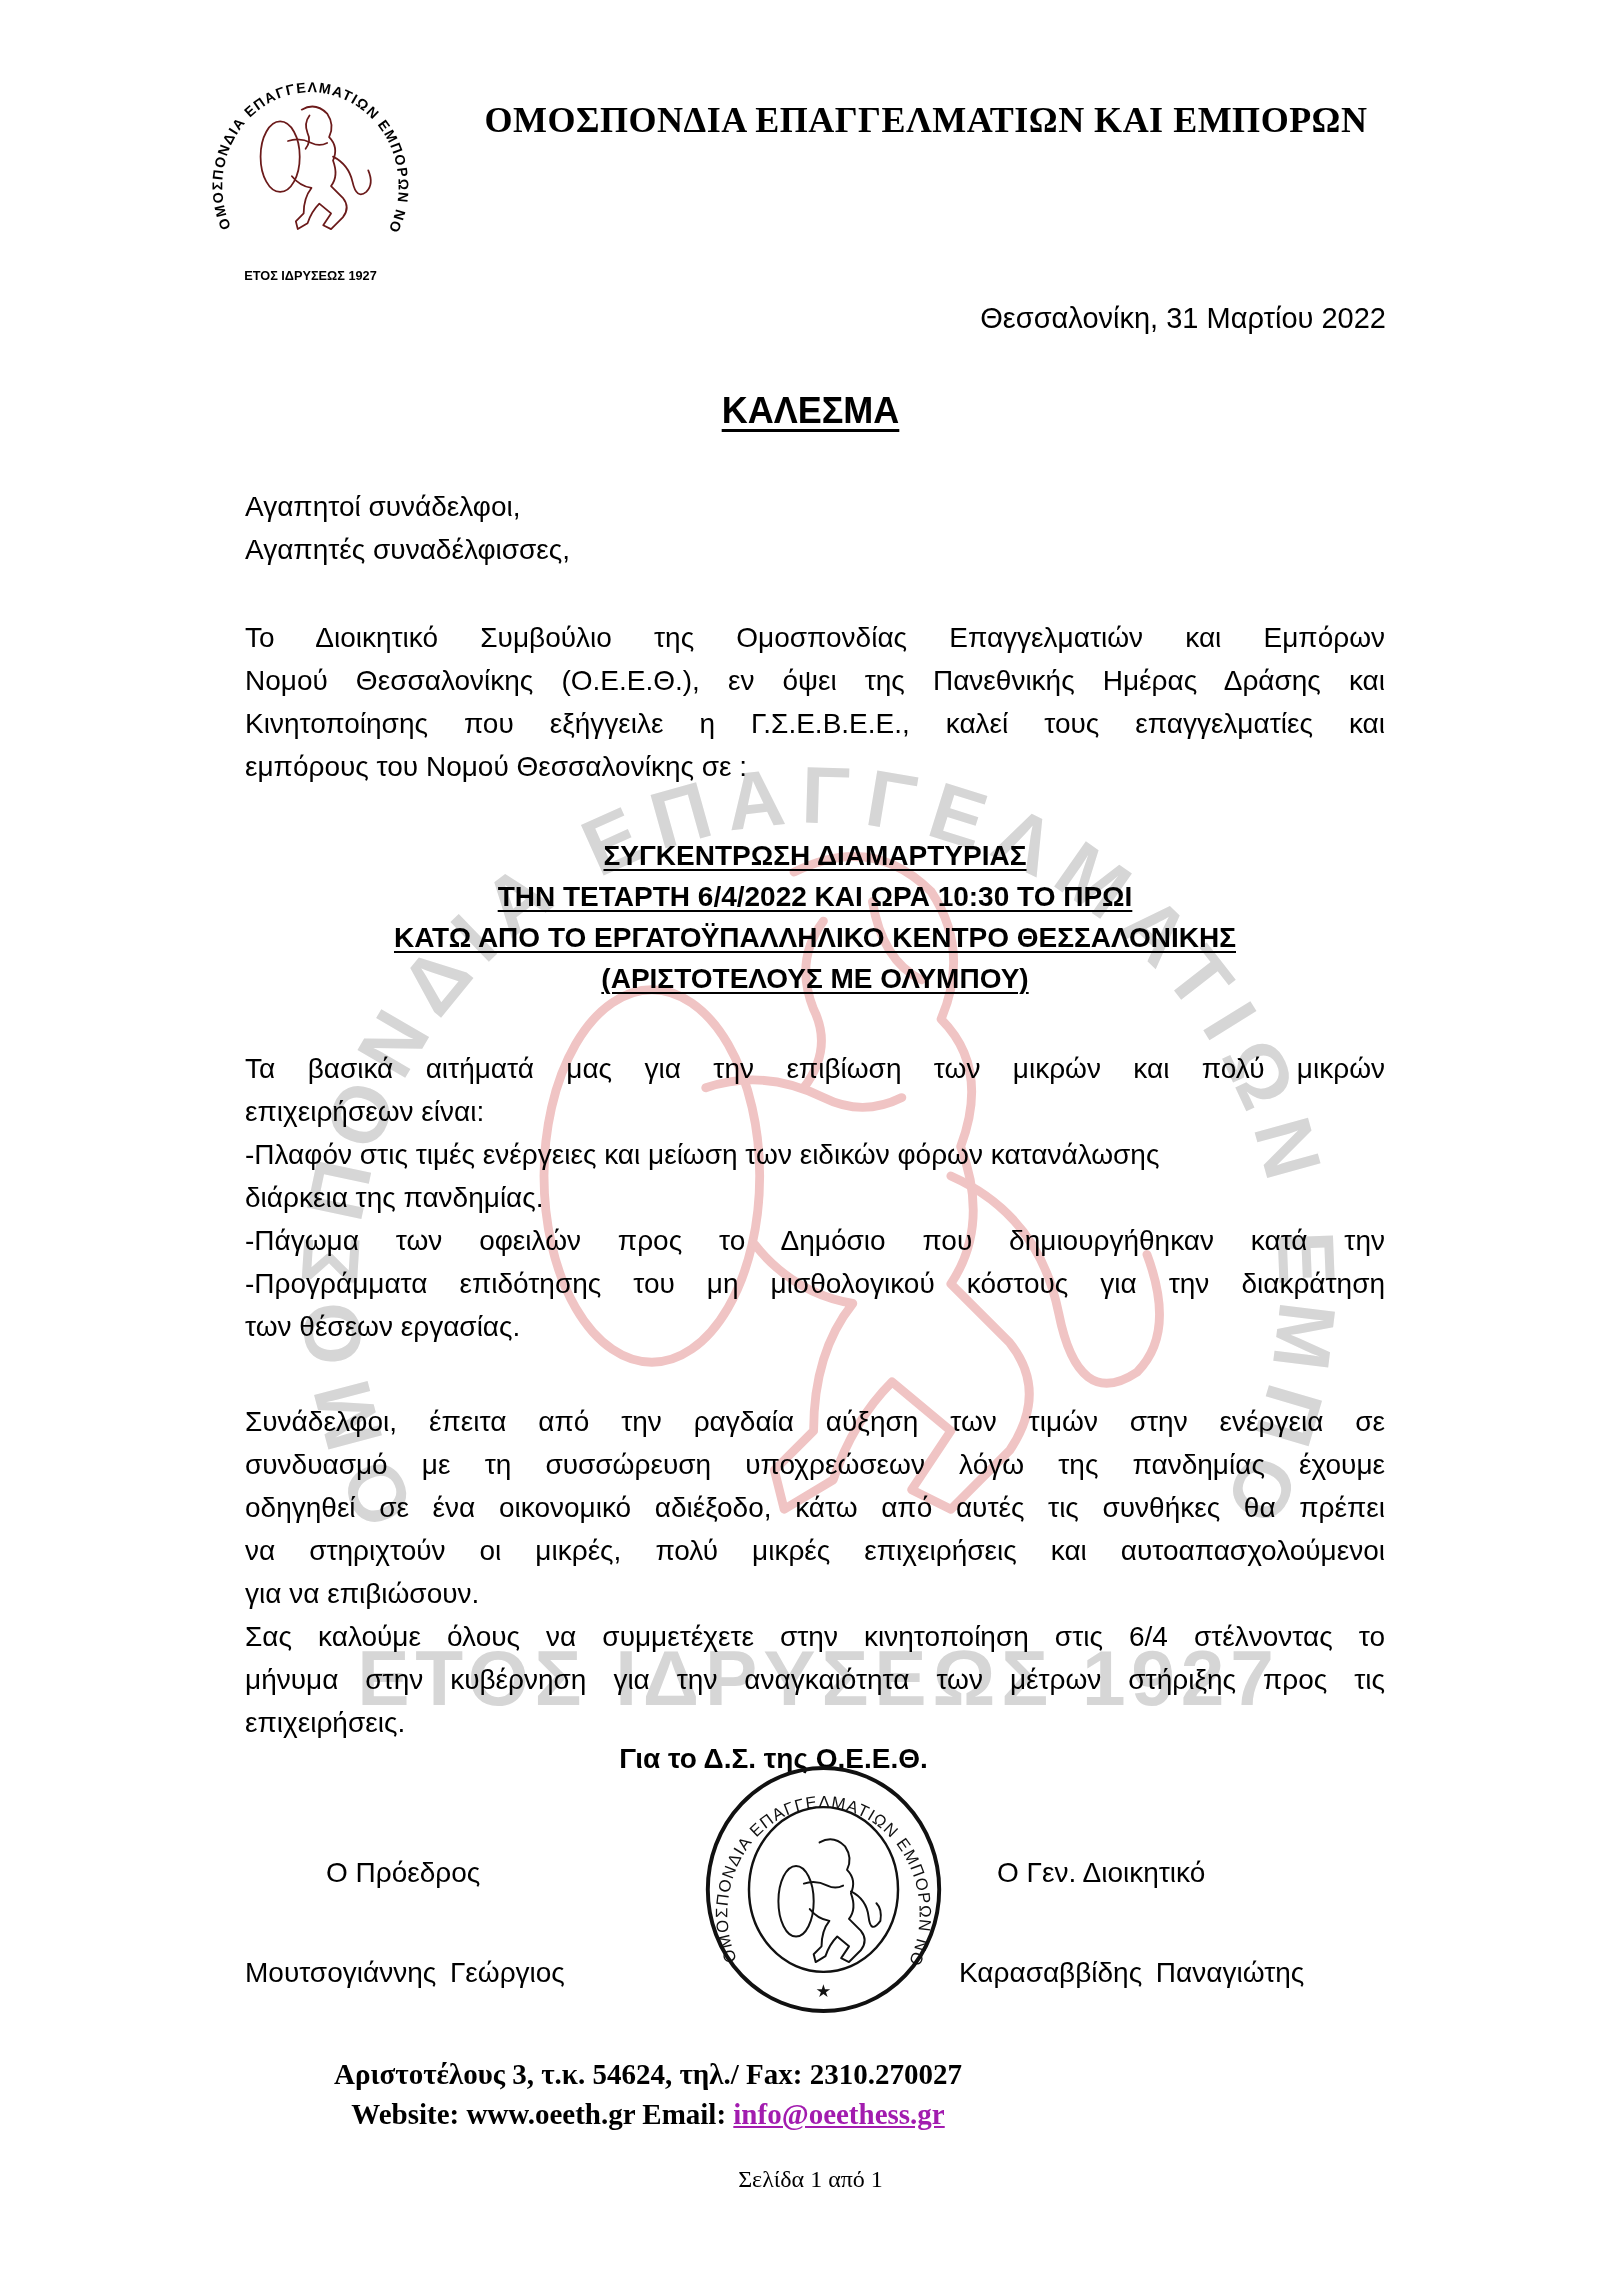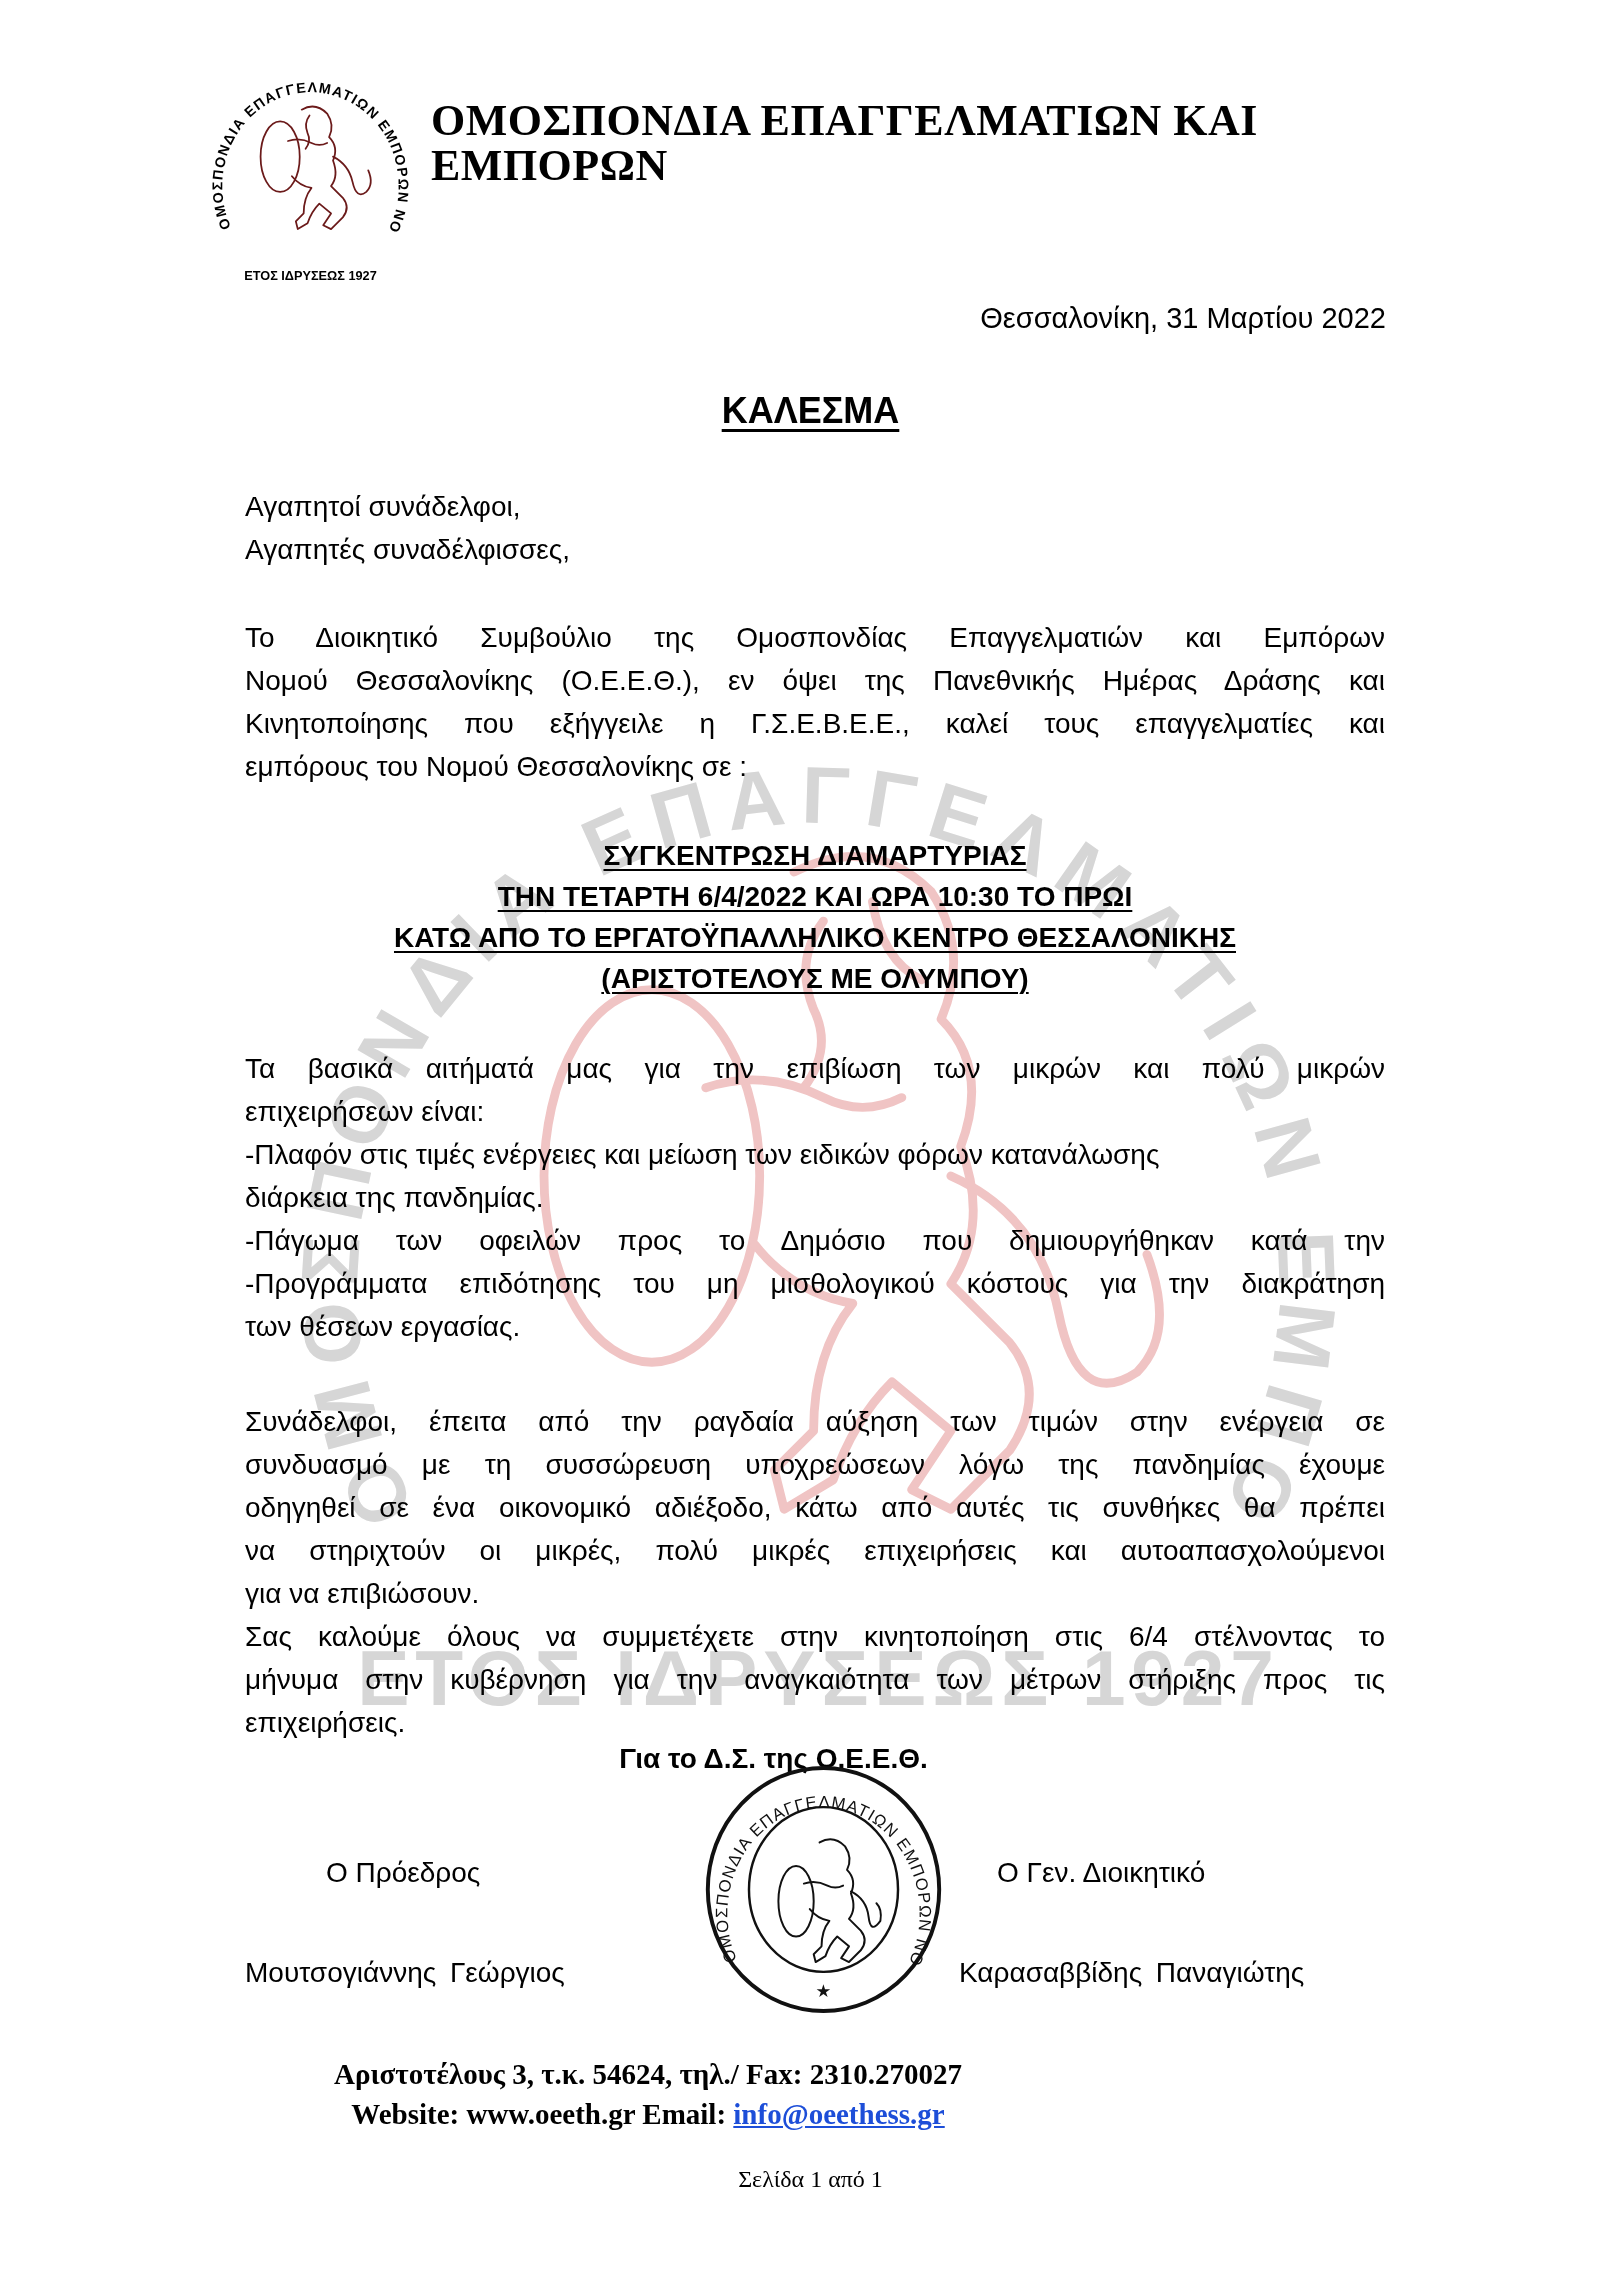--- a/index.html
+++ b/index.html
@@ -6,22 +6,22 @@
   body { width: 1621px; height: 2293px; position: relative; overflow: hidden; color: #000; }
   .page { position: absolute; left: 0; top: 0; width: 1621px; height: 2293px; background: #fff; }
 
   
   .watermark { position: absolute; left: 245px; top: 627px; width: 1147px; height: 1147px; pointer-events: none; }
   .watermark svg { width: 100%; height: 100%; }
 
   
   .logo { position: absolute; left: 194px; top: 41px; width: 233px; height: 245px; }
   .logo svg { width: 100%; height: 100%; }
-  .org-title { position: absolute; left: 431px; top: 98px; width: 990px; 
-    font-family: "Liberation Serif", serif; font-weight: bold; font-size: 44px; line-height: 45px;
+  .org-title { position: absolute; left: 431px; top: 98px; width: 990px; text-align: center;
+    font-family: "Liberation Serif", serif; font-weight: bold; font-size: 36px; line-height: 45px;
     letter-spacing: 0.5px; }
   .org-title .l2 { display: block; margin-left: -59px; }
 
   .date { position: absolute; right: 235px; top: 302px; font-family: "Liberation Sans", sans-serif;
     font-size: 29px; }
 
   .doc-title { position: absolute; left: 0; width: 1621px; top: 390px; text-align: center;
     font-family: "Liberation Sans", sans-serif; font-weight: bold; font-size: 36px; }
   .doc-title span { text-decoration: underline; text-decoration-thickness: 2.9px; text-underline-offset: 5.9px; text-align: center; }
 
@@ -173,19 +173,19 @@
   </div>
 
   <div class="sig president-role">Ο Πρόεδρος</div>
   <div class="sig secretary-role">Ο Γεν. Διοικητικό</div>
   <div class="sig president-name">Μουτσογιάννης  Γεώργιος</div>
   <div class="sig secretary-name">Καρασαββίδης  Παναγιώτης</div>
 
   <div class="footer">
     <div>Αριστοτέλους 3, τ.κ. 54624, τηλ./ Fax: 2310.270027</div>
     <div>
-      <span>Website: www.oeeth.gr Email: </span><a style="color: #1d4ed8;">info@oeethess.gr</a>
+      <span>Website: www.oeeth.gr Email: </span><a style="color: #a21caf;">info@oeethess.gr</a>
     </div>
   </div>
 
   <div class="page-num">Σελίδα 1 από 1</div>
 </div>
 
 
 </body></html>

